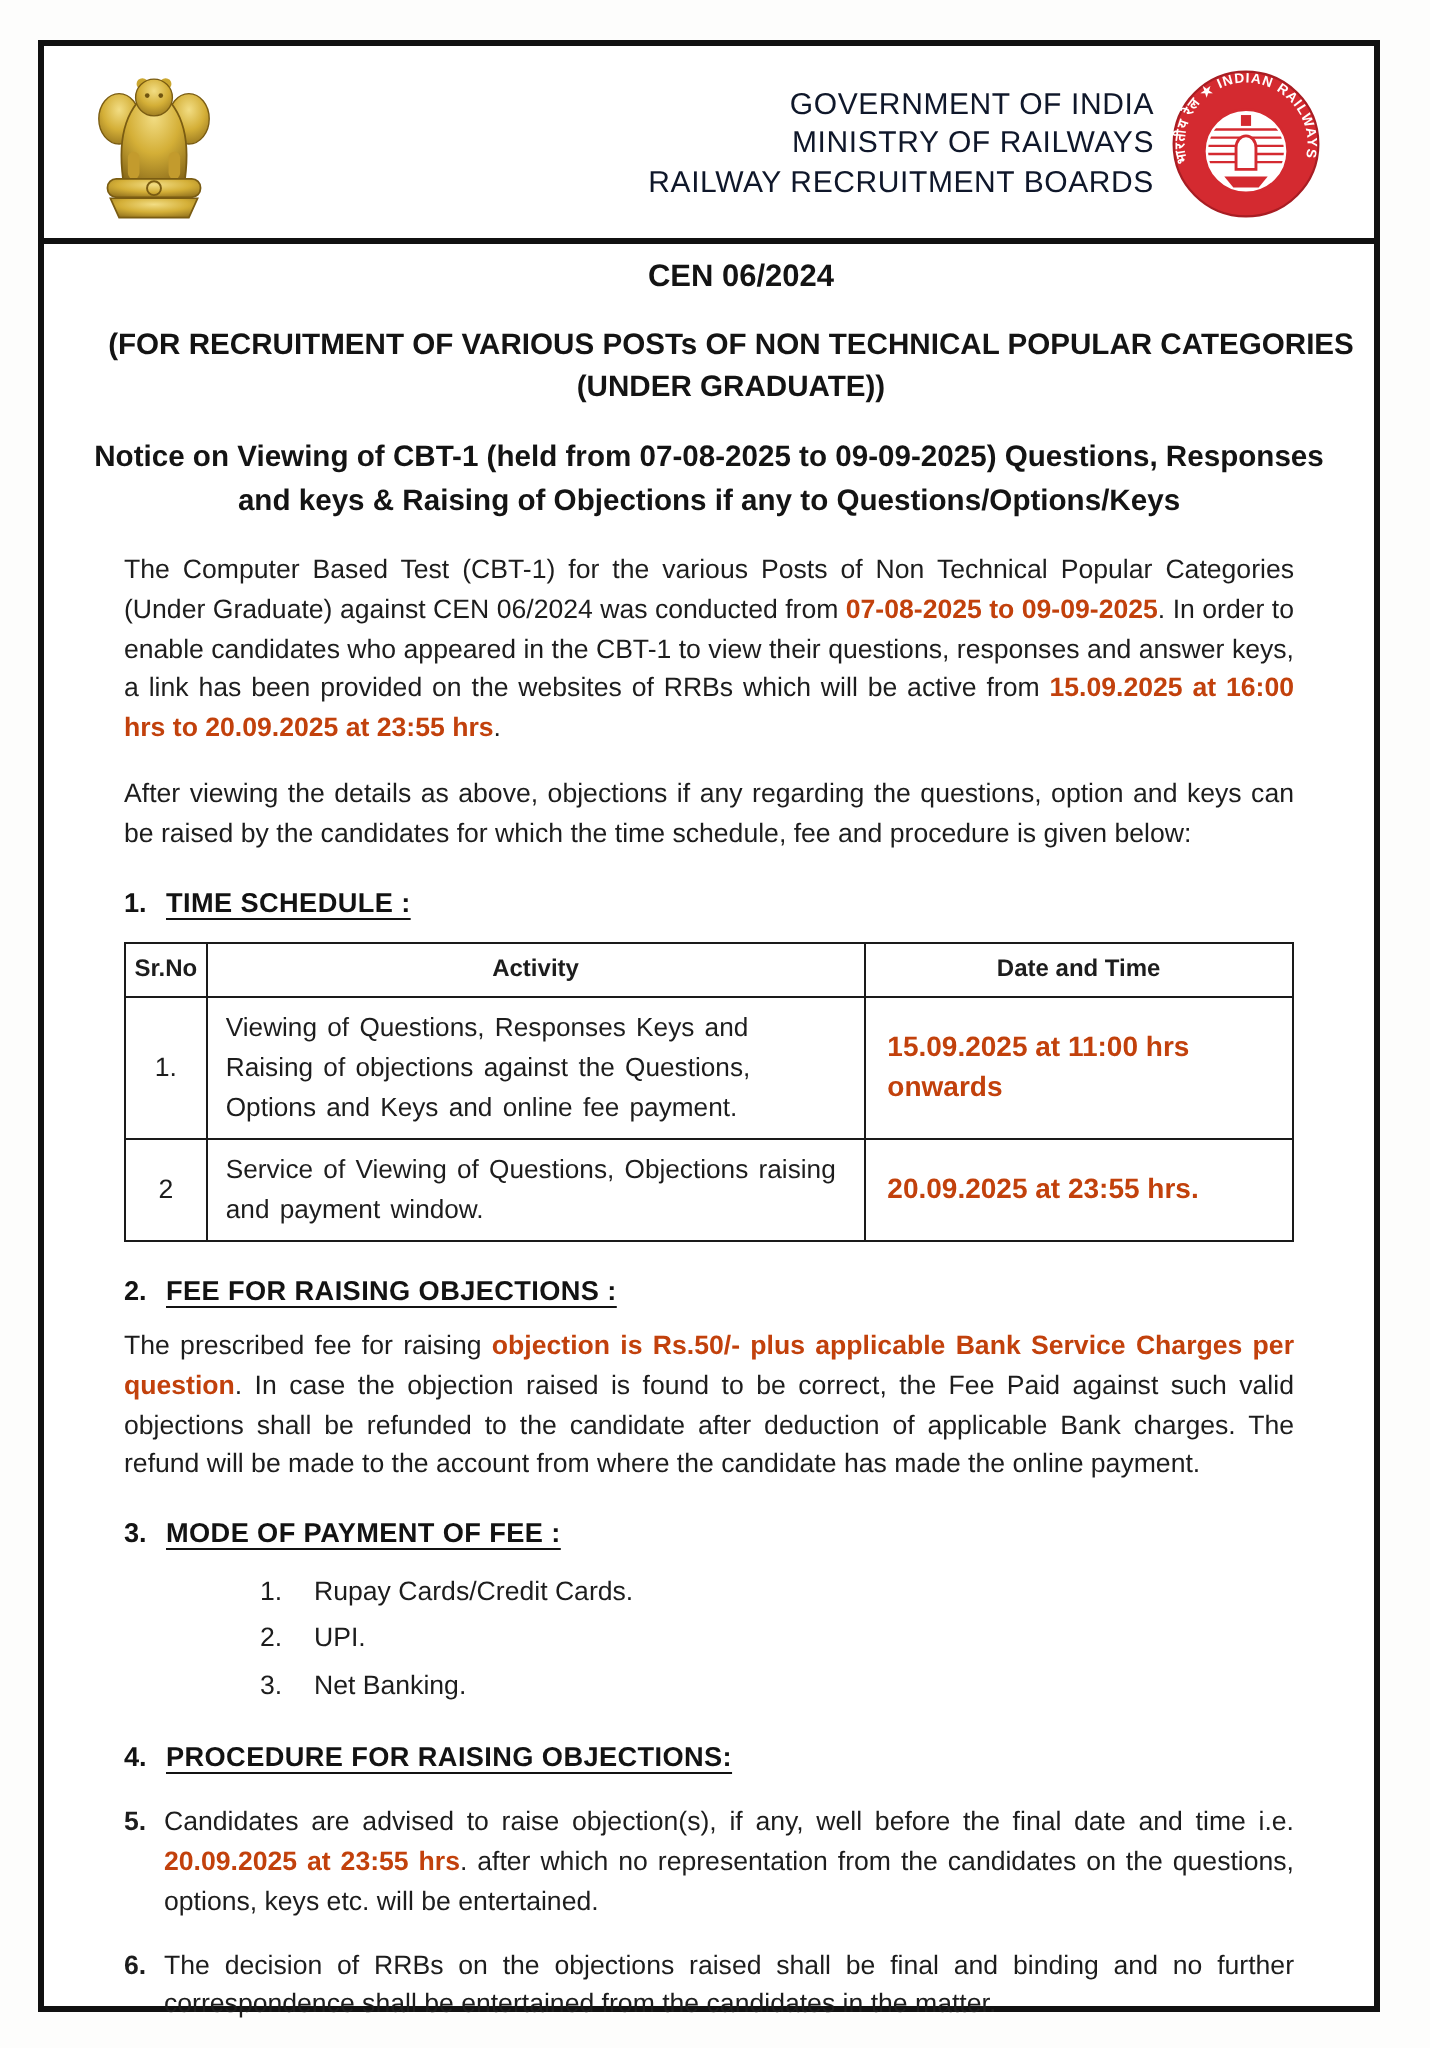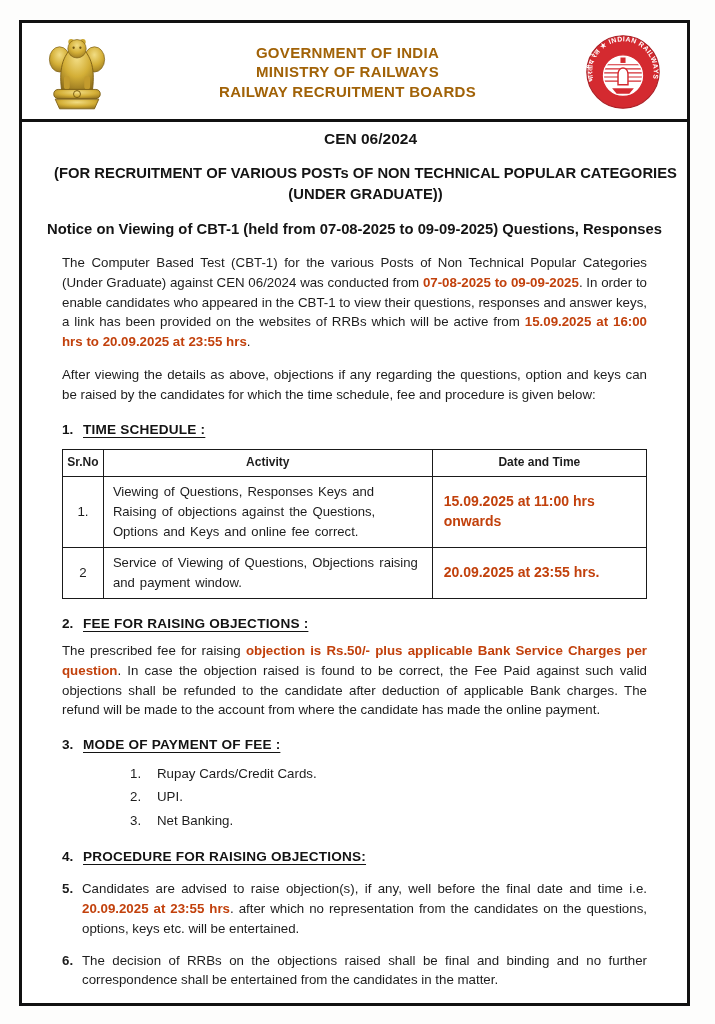--- a/index.html
+++ b/index.html
@@ -11,22 +11,22 @@
     position:absolute; left:19px; top:20px; width:671px; height:986px;
     border:3px solid #111; background:#ffffff; box-sizing:border-box;
   }
   
   .header {
     display:flex; align-items:center; gap:8px;
     padding:9px 24px 7px 24px; border-bottom:3px solid #111;
   }
   .emblem { width:64px; flex:0 0 auto; }
   .emblem svg { width:62px; height:80px; display:block; }
-  .header-center { flex:1; text-align:center; font-weight:bold; font-size:15px;
-    line-height:19.5px; letter-spacing:.3px; color:#a16207; }
+  .header-center { flex:1; text-align:right; font-weight:normal; font-size:15px;
+    line-height:19.5px; letter-spacing:.3px; color:#0f172a; }
   .rail-logo { width:78px; flex:0 0 auto; }
   .rail-logo svg { width:76px; height:76px; display:block; }
   
   .title-block { text-align:center; font-weight:bold; margin-top:7px; color:#141414; }
   .cen { font-size:15.5px; line-height:20px;padding-left:32px; }
   .recruit { font-size:14.8px; line-height:21px; margin-top:14px;padding-left:22px; }
   .notice { font-size:14.8px; line-height:22px; margin-top:13px; }
   
   .content { padding:0 40px; font-size:13.3px; line-height:19.8px; color:#1d1d1d; }
   p.justify { text-align:justify; margin:13px 0; }
@@ -118,20 +118,21 @@
     </div>
 
     <div class="title-block">
       <div class="cen">CEN 06/2024</div>
       <div class="recruit">
         <div>(FOR RECRUITMENT OF VARIOUS POSTs OF NON TECHNICAL POPULAR CATEGORIES</div>
         <div>(UNDER GRADUATE))</div>
       </div>
       <div class="notice">
         <div>Notice on Viewing of CBT-1 (held from 07-08-2025 to 09-09-2025) Questions, Responses</div>
+        <div>and keys &amp; Raising of Objections if any to Questions/Options/Keys</div>
       </div>
     </div>
 
     <div class="content">
 
       <p class="justify">The Computer Based Test (CBT-1) for the various Posts of Non Technical Popular Categories (Under Graduate) against CEN 06/2024 was conducted from <b>07-08-2025 to 09-09-2025</b>. In order to enable candidates who appeared in the CBT-1 to view their questions, responses and answer keys, a link has been provided on the websites of RRBs which will be active from <b>15.09.2025 at 16:00 hrs to 20.09.2025 at 23:55 hrs</b>.</p>
       <p class="justify">After viewing the details as above, objections if any regarding the questions, option and keys can be raised by the candidates for which the time schedule, fee and procedure is given below:</p>
 
       <div class="sec-head">
         <span class="num">1.</span>
@@ -147,21 +148,21 @@
         <thead>
           <tr>
             <th>Sr.No</th>
             <th>Activity</th>
             <th>Date and Time</th>
           </tr>
         </thead>
         <tbody>
           <tr>
             <td class="sr">1.</td>
-            <td class="act">Viewing of Questions, Responses Keys and Raising of objections against the Questions, Options and Keys and online fee correct.</td>
+            <td class="act">Viewing of Questions, Responses Keys and Raising of objections against the Questions, Options and Keys and online fee payment.</td>
             <td class="when"><b>15.09.2025 at 11:00 hrs</b><b> onwards</b></td>
           </tr>
           <tr>
             <td class="sr">2</td>
             <td class="act">Service of Viewing of Questions, Objections raising and payment window.</td>
             <td class="when"><b>20.09.2025 at 23:55 hrs.</b></td>
           </tr>
         </tbody>
       </table>
 

